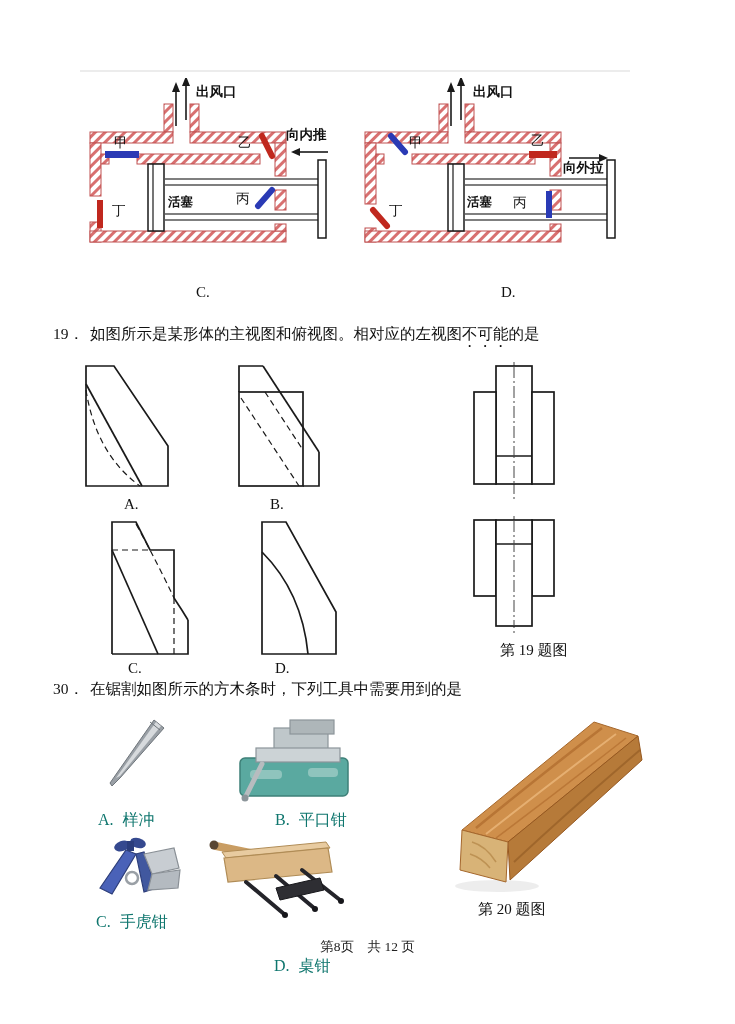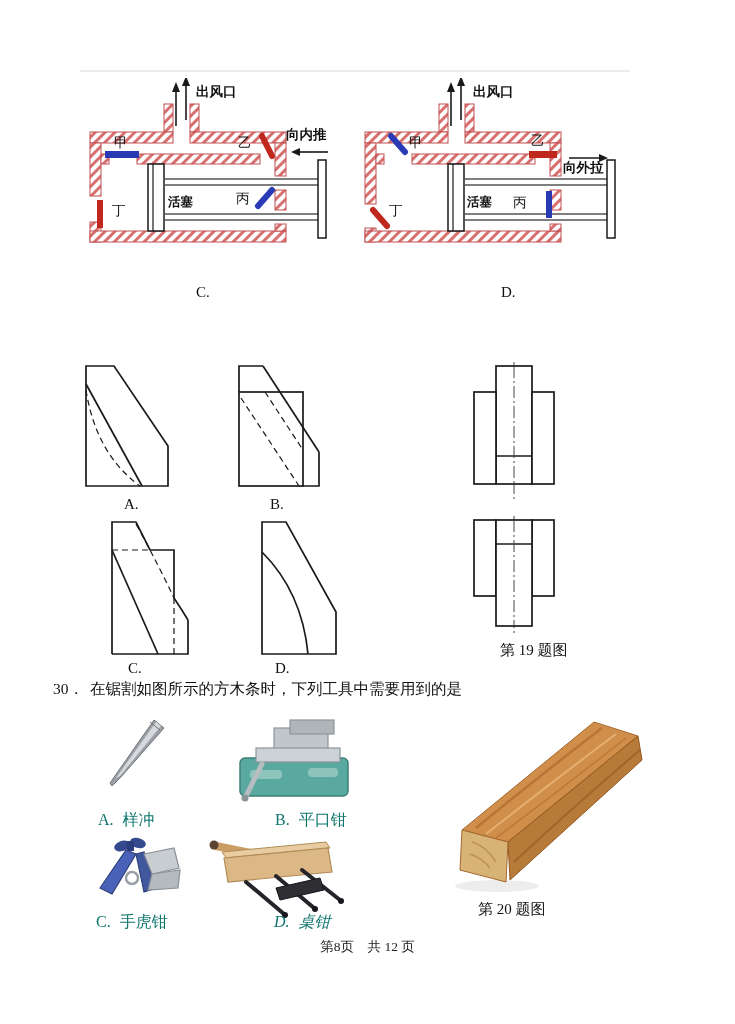--- a/index.html
+++ b/index.html
@@ -129,20 +129,23 @@
     <span style="left:110px;top:5px;font-weight:bold;">出风口</span>
     <span style="left:200px;top:48px;font-weight:bold;margin-top:33px;">向外拉</span>
     <span style="left:46px;top:56px;">甲</span>
     <span style="left:168px;top:54px;">乙</span>
     <span style="left:150px;top:116px;">丙</span>
     <span style="left:26px;top:124px;">丁</span>
     <span style="left:104px;top:116px;font-weight:bold;font-size:12.5px;">活塞</span>
   </div>
   <div class="optlbl" style="left:501px;top:284px;">D.</div>
 
+  <div class="qline" style="left:53px;top:324px;">
+    <span class="qnum">19．</span><span>如图所示是某形体的主视图和俯视图。相对应的左视图</span><span class="emph">不可能</span><span>的是</span>
+  </div>
 
   <div class="abs" style="left:80px;top:362px;">
     <svg width="96" height="128" viewBox="0 0 96 128">
       <polygon points="6,4 34,4 88,84 88,124 6,124" fill="none" stroke="#1a1a1a" stroke-width="1.7"></polygon>
       <line x1="6" y1="22" x2="62" y2="124" stroke="#1a1a1a" stroke-width="1.7"></line>
       <path d="M6,28 Q16,92 60,124" fill="none" stroke="#1a1a1a" stroke-width="1.2" stroke-dasharray="6 4"></path>
     </svg>
   </div>
 
   <div class="abs" style="left:233px;top:362px;">
@@ -259,21 +262,21 @@
       </g>
       <polygon points="78,56 122,46 126,58 82,68" fill="#2e2e33" stroke="#17171b" stroke-width="1"></polygon>
       <circle cx="87" cy="83" r="3" fill="#17171b"></circle>
         <circle cx="117" cy="77" r="3" fill="#17171b"></circle>
         <circle cx="143" cy="69" r="3" fill="#17171b"></circle>
     </svg>
   </div>
   <div class="toollbl" style="left:96px;top:912px;">
     <span>C.</span><span class="nm">手虎钳</span>
   </div>
-  <div class="toollbl" style="left:274px;top:912px;font-style:italic;">
+  <div class="toollbl" style="left:274px;top:956px;">
     <span>D.</span><span class="nm">桌钳</span>
   </div>
 
   <div class="abs" style="left:452px;top:712px;">
     <svg width="200" height="182" viewBox="0 0 200 182">
       <ellipse cx="45" cy="174" rx="42" ry="6" fill="#000000" opacity="0.07"></ellipse>
       <polygon points="10,118 142,10 186,24 56,130" fill="#cf8f4b" stroke="#a5672c" stroke-width="1"></polygon>
       <path d="M24,116 Q90,62 150,16" fill="none" stroke="#b26e2f" stroke-width="2.5" opacity="0.8"></path>
       <path d="M34,122 Q100,70 164,22" fill="none" stroke="#e8b276" stroke-width="2" opacity="0.9"></path>
       <path d="M44,126 Q108,78 174,26" fill="none" stroke="#b26e2f" stroke-width="1.5" opacity="0.7"></path>

